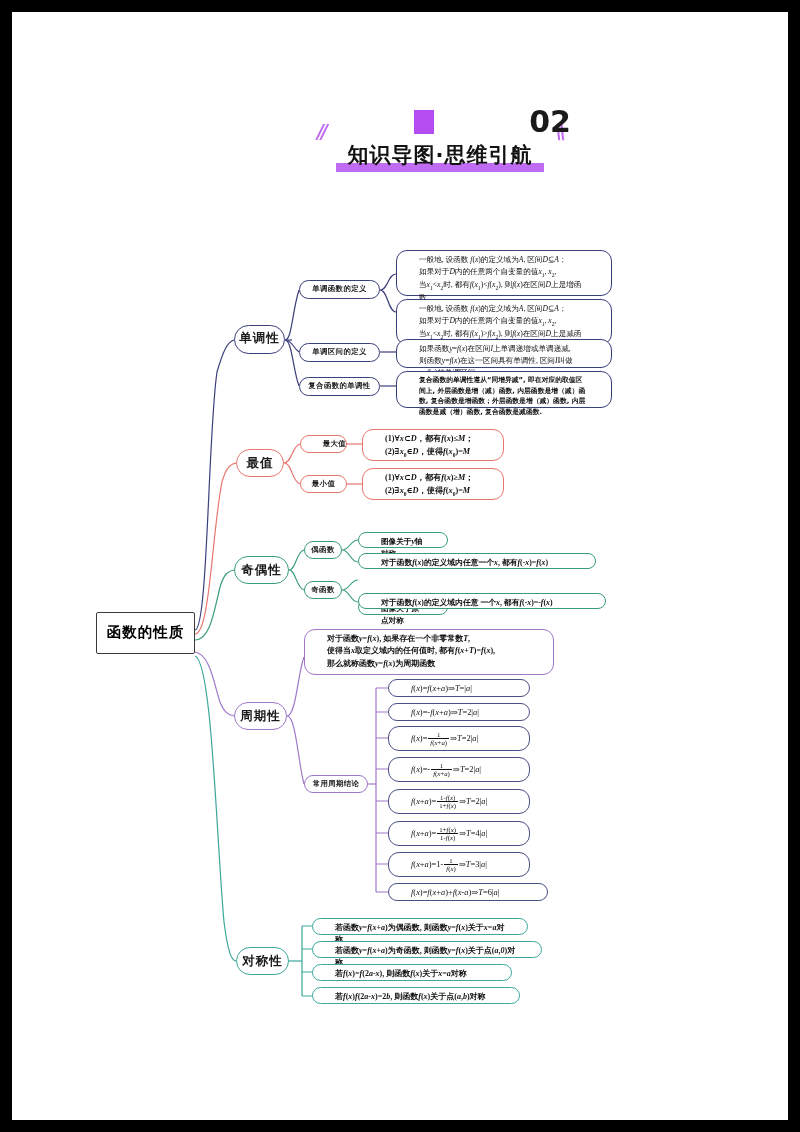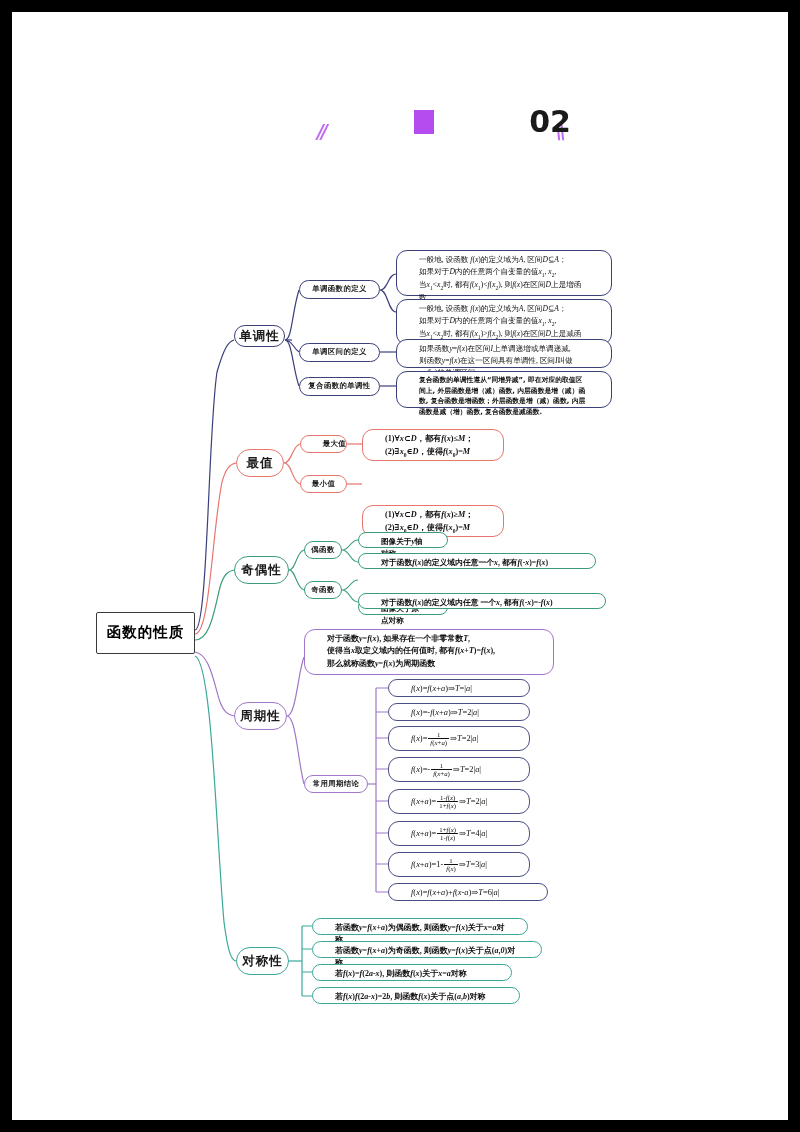--- a/index.html
+++ b/index.html
@@ -113,20 +113,24 @@
 
 <div id="page">
 
   <div id="title-block">
     <div class="title-slash" id="slash-left">//</div>
     <div class="title-slash" id="slash-right">\\</div>
     <div id="title-num-wrap">
       <div id="title-num-bar"></div>
       <span id="title-num">02</span>
     </div>
+    <div id="title-main-wrap">
+      <div id="title-underbar"></div>
+      <span id="title-main">知识导图·思维引航</span>
+    </div>
   </div>
 
   <div id="map">
     <svg id="wires" viewBox="0 0 776 1108">
       <g fill="none" stroke-width="1.2">
 
         <path d="M183,618 C196,618 196,420 205,360 C212,336 216,330 222,328" stroke="#3b3f7a"></path>
         <path d="M183,622 C198,622 200,520 210,470 C214,456 218,452 224,451" stroke="#e8766e"></path>
         <path d="M183,628 C198,628 202,600 208,575 C212,562 216,559 222,558" stroke="#3a9d78"></path>
         <path d="M183,640 C198,642 202,672 208,690 C212,700 216,703 222,704" stroke="#a077c9"></path>
@@ -155,21 +159,21 @@
         <path d="M277,949 L290,949" stroke="#3aa79a"></path>
         <path d="M290,914 L290,984" stroke="#3aa79a"></path>
         <path d="M290,914 L300,914 M290,937 L300,937 M290,960 L300,960 M290,984 L300,984" stroke="#3aa79a"></path>
       </g>
     </svg>
 
     <div class="node root" style="left:84px; top:600px; width:99px; height:42px;">
       <span>函数的性质</span>
     </div>
 
-    <div class="node branch" style="left:222px; top:313px; width:51px; height:22px; border-color:#3b3f7a;">
+    <div class="node branch" style="left:222px; top:313px; width:51px; height:29px; border-color:#3b3f7a;font-family:Liberation Mono, monospace;">
       <span>单调性</span>
     </div>
 
     <div class="node sub" style="left:287px; top:268px; width:81px; height:19px; border-color:#3b3f7a;">
       <span>单调函数的定义</span>
     </div>
     <div class="node sub" style="left:287px; top:331px; width:81px; height:19px; border-color:#3b3f7a;">
       <span>单调区间的定义</span>
     </div>
     <div class="node sub" style="left:287px; top:365px; width:81px; height:19px; border-color:#3b3f7a;">
@@ -200,21 +204,21 @@
     <div class="node sub" style="left:288px; top:423px; width:47px; height:18px; border-color:#e8766e;justify-content:flex-end;">
       <span>最大值</span>
     </div>
     <div class="node sub" style="left:288px; top:463px; width:47px; height:18px; border-color:#e8766e;">
       <span>最小值</span>
     </div>
     <div class="node leaf" style="left:350px; top:417px; width:142px; height:32px; border-color:#e8766e; font-weight:700; font-size:8.2px;">
       (1)∀<i>x</i>⊂<i>D</i>，都有<i>f</i>(<i>x</i>)≤<i>M</i>；<br>
       (2)∃<i>x</i><span class="sup">0</span>∈<i>D</i>，使得<i>f</i>(<i>x</i><span class="sup">0</span>)=<i>M</i>
     </div>
-    <div class="node leaf" style="left:350px; top:456px; width:142px; height:32px; border-color:#e8766e; font-weight:700; font-size:8.2px;margin-top:37px;">
+    <div class="node leaf" style="left:350px; top:456px; width:142px; height:32px; border-color:#e8766e; font-weight:700; font-size:8.2px;">
       (1)∀<i>x</i>⊂<i>D</i>，都有<i>f</i>(<i>x</i>)≥<i>M</i>；<br>
       (2)∃<i>x</i><span class="sup">0</span>∈<i>D</i>，使得<i>f</i>(<i>x</i><span class="sup">0</span>)=<i>M</i>
     </div>
 
     <div class="node branch" style="left:222px; top:544px; width:55px; height:28px; border-color:#3a9d78;">
       <span>奇偶性</span>
     </div>
     <div class="node sub" style="left:292px; top:529px; width:38px; height:18px; border-color:#3a9d78;">
       <span>偶函数</span>
     </div>

